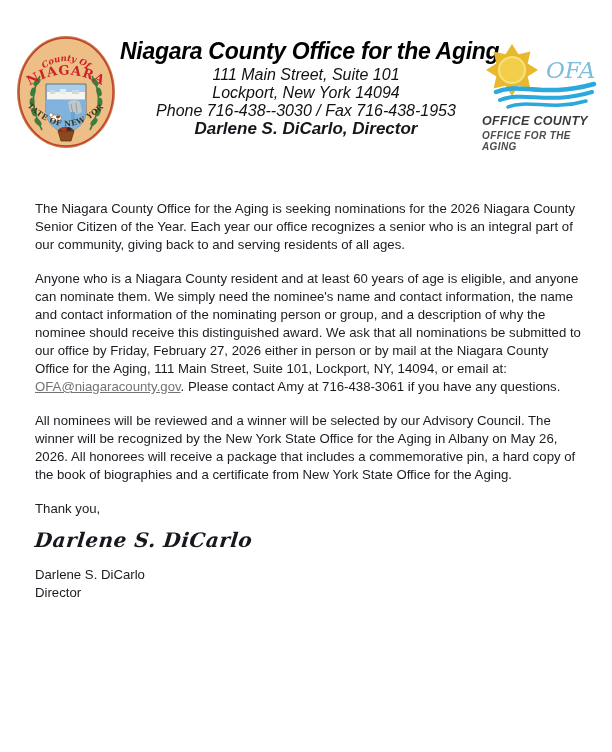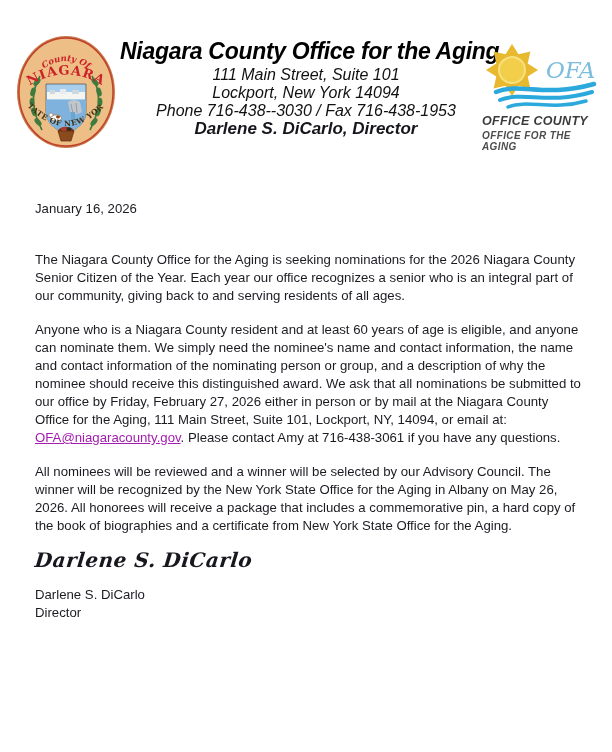--- a/index.html
+++ b/index.html
@@ -52,21 +52,21 @@
   }
 
   
   .letter {
     position: absolute; left: 35px; top: 200px; width: 548px;
     font-size: 13.2px; line-height: 18px; color: #1b1b22;
   }
   .date { margin-bottom: 33px; }
   .para { margin-bottom: 16px; }
   .para-last { margin-bottom: 29px; }
-  a.email-link { color: #a21caf; text-decoration: underline; cursor: pointer; text-align: center; }
+  a.email-link { color: #737373; text-decoration: underline; cursor: pointer; text-align: center; }
   .closing { margin-bottom: 13px; }
   .signature {
     font-family: "DejaVu Serif", serif;
     font-style: italic; font-weight: 700;
     font-size: 20px; color: #17171e;
     letter-spacing: 0.5px;
     display: inline-block;
     transform: skewX(-6deg);
     margin-bottom: 17px;
   }
@@ -156,27 +156,27 @@
         <path d="M18,58 C42,49 66,63 110,50" stroke-width="4"></path>
         <path d="M26,65 C46,57 70,69 104,59" stroke-width="3.5"></path>
       </g>
     </svg>
     <div class="ofa-county">OFFICE COUNTY</div>
     <div class="ofa-office">OFFICE FOR THE AGING</div>
   </div>
 </div>
 
 <div class="letter">
-  <div class="date">January 16, 2026</div>
 
   <p class="para">The Niagara County Office for the Aging is seeking nominations for the 2026 Niagara County Senior Citizen of the Year.  Each year our office recognizes a senior who is an integral part of our community, giving back to and serving residents of all ages.</p>
 
   <p class="para"><span>Anyone who is a Niagara County resident and at least 60 years of age is eligible, and anyone can nominate them.  We simply need the nominee's name and contact information, the name and contact information of the nominating person or group, and a description of why the nominee should receive this distinguished award.  We ask that all nominations be submitted to our office by Friday, February 27, 2026 either in person or by mail at the Niagara County Office for the Aging, 111 Main Street, Suite 101, Lockport, NY, 14094, or email at: </span><a class="email-link">OFA@niagaracounty.gov</a><span>. Please contact Amy at 716-438-3061 if you have any questions.</span></p>
 
   <p class="para">All nominees will be reviewed and a winner will be selected by our Advisory Council. The winner will be recognized by the New York State Office for the Aging in Albany on May 26, 2026. All honorees will receive a package that includes a commemorative pin, a hard copy of the book of biographies and a certificate from New York State Office for the Aging.</p>
 
 
+  <div class="closing">Thank you,</div>
 
   <div><span class="signature">Darlene S. DiCarlo</span></div>
 
   <div class="signer-name">Darlene S. DiCarlo</div>
   <div class="signer-title">Director</div>
 </div>
 
 </body></html>

